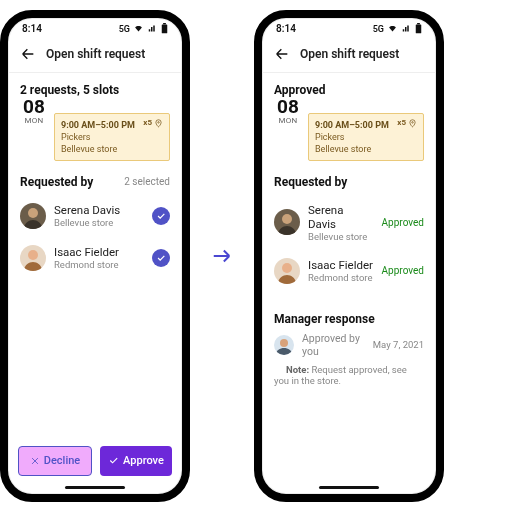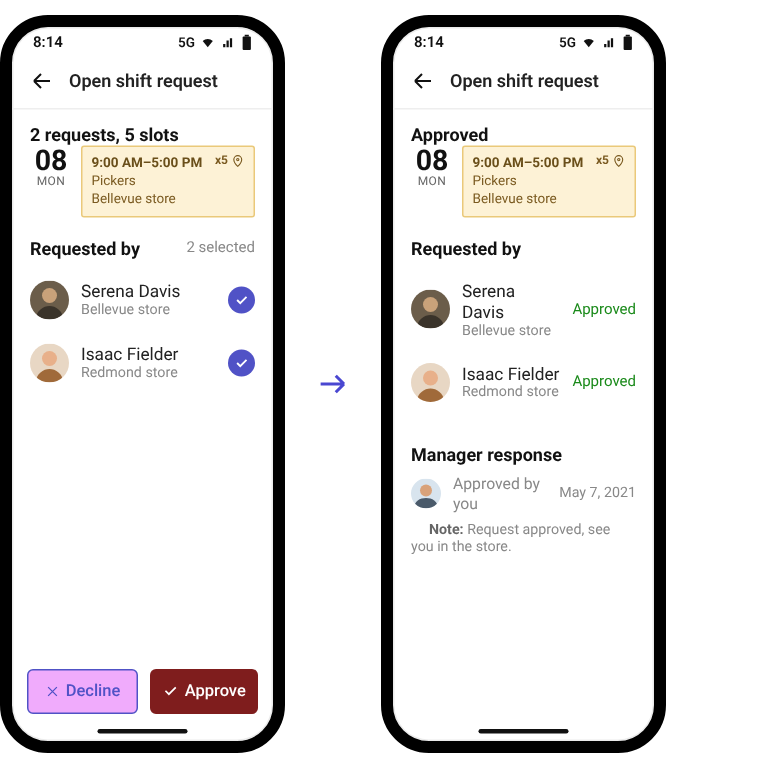--- a/index.html
+++ b/index.html
@@ -60,20 +60,21 @@
   .shift-card {
     flex:1;
     background:#fdf2d6;
     border:1px solid #eac97a;
     border-radius:2px;
     padding:5px 6px 5px 6px;
     position:relative;
     font-size:9px;
     color:#7a5a20;
     line-height:1.35;
+    margin-top:16px;
   }
   .shift-time { font-weight:700; font-size:9px; color:#6a4f1a;}
   .shift-badge { position:absolute; top:4px; right:6px; display:flex; align-items:flex-end; gap:2px;}
   .shift-x { font-size:8px; color:#7a5a20; font-weight:700;}
   .shift-pin svg { display:block }
   .section-row { display:flex; align-items:center; justify-content:space-between; margin-bottom:6px;}
   .section-title { font-size:12px; font-weight:700; color:#111;}
   .section-note { font-size:10px; color:#888;}
   .person-row { display:flex; align-items:center; gap:8px; padding:8px 0;}
   .avatar { width:26px; height:26px; border-radius:50%; flex:0 0 26px; overflow:hidden;}
@@ -86,21 +87,21 @@
   .approved-tag { font-size:10px; color:#1a8a1a; font-weight:400;}
   .actions {
     position:absolute; left:0; right:0; bottom:18px;
     display:flex; gap:8px; padding:0 10px;
   }
   .btn {
     flex:1; height:30px; border-radius:4px; font-size:11px; font-weight:500;
     display:flex; align-items:center; justify-content:center; gap:4px;
   }
   .btn-decline { border:1px solid #5052c6; color:#5052c6; background:#f0abfc;}
-  .btn-approve { background:#7f1d1d; color:#fff;}
+  .btn-approve { background:#6d28d9; color:#fff;}
   .btn svg{display:block}
   .homebar { position:absolute; bottom:5px; left:50%; transform:translateX(-50%); width:60px; height:3px; background:#111; border-radius:2px;}
   .response-section { margin-top:20px;}
   .response-row { display:flex; align-items:center; gap:8px; padding:6px 0 2px;}
   .avatar-sm { width:20px; height:20px; border-radius:50%; overflow:hidden; flex:0 0 20px;}
   .avatar-sm svg{display:block;}
   .response-text { flex:1; font-size:10.5px; color:#888;}
   .response-date { font-size:9.5px; color:#888;}
   .note-row { font-size:9.5px; color:#888; margin-top:4px;}
   .note-row b { color:#666; font-weight:700;padding-left:12px;}

